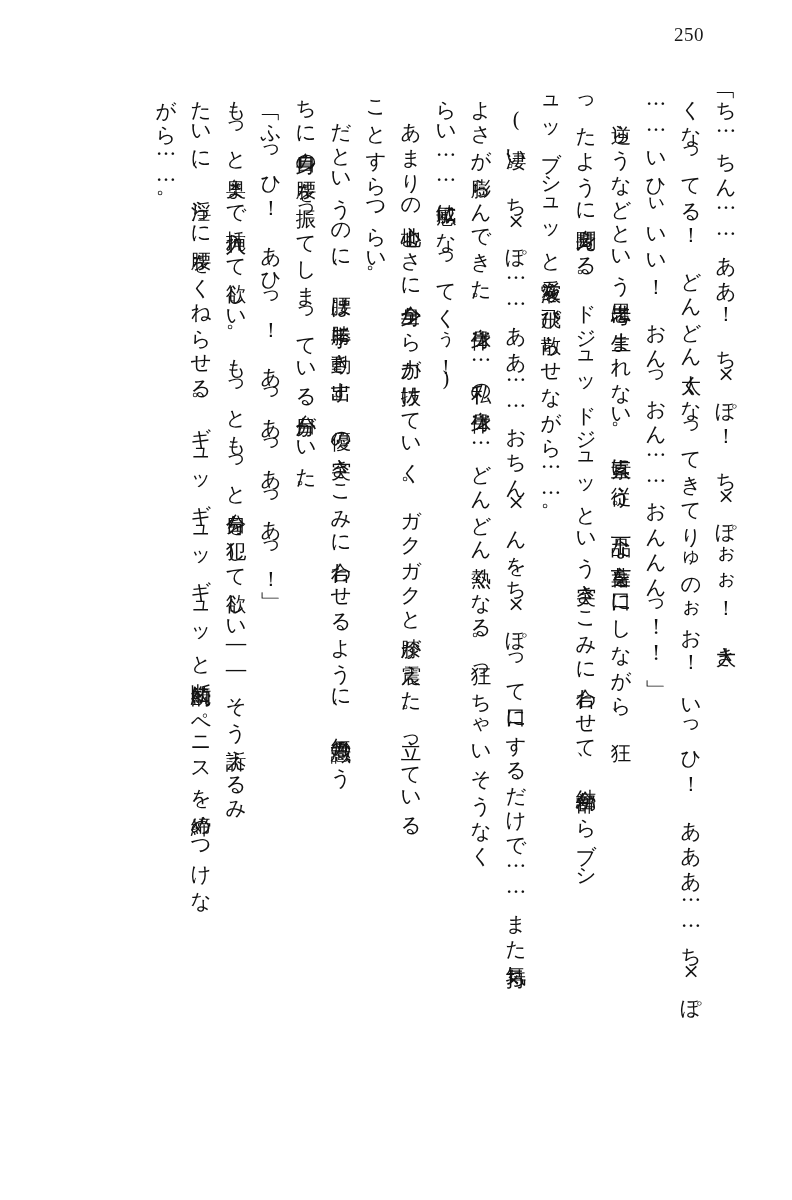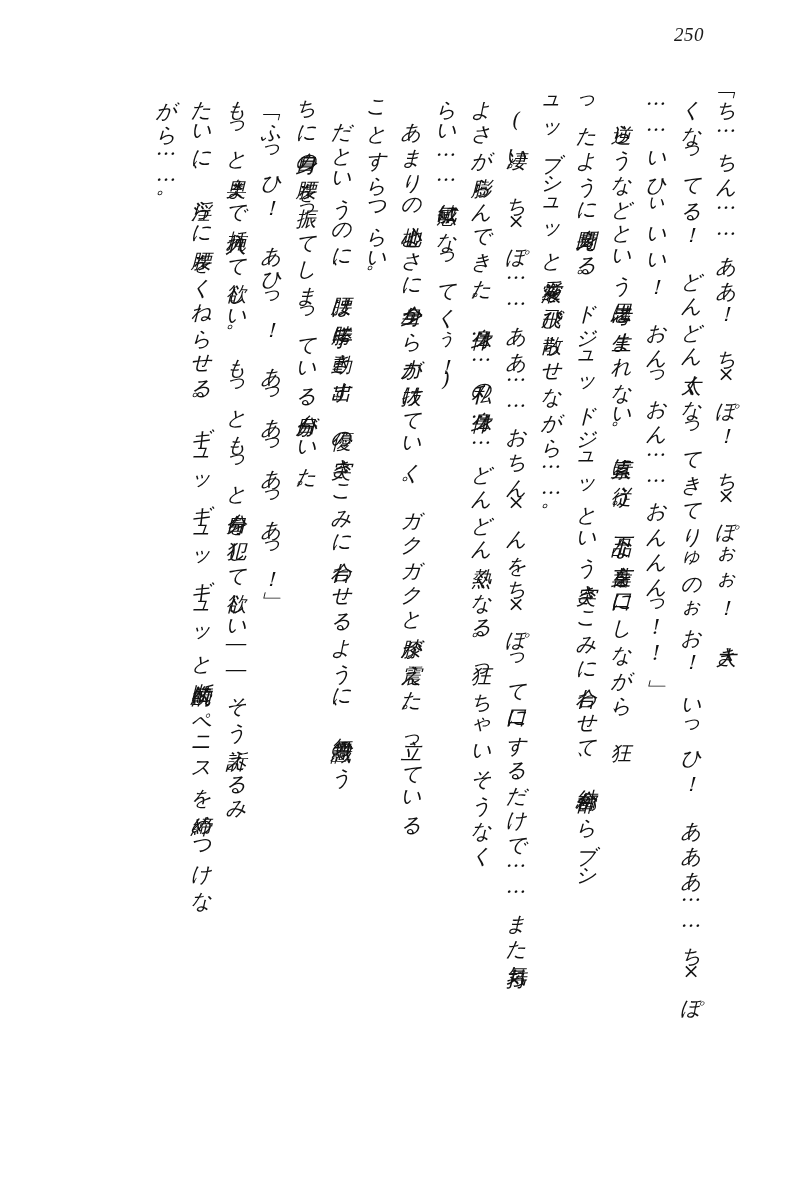--- a/index.html
+++ b/index.html
@@ -13,21 +13,20 @@
     font-family: "Liberation Serif", "DejaVu Serif", serif;
     color: #0f0f0f;
     overflow: hidden;
     position: relative;
   }
   .page {
     position: relative;
     width: 792px;
     height: 1200px;
     box-sizing: border-box;
-    font-style: italic;
   }
   .page-number {
     position: absolute;
     top: 24px;
     right: 88px;
     font-size: 19px;
     font-family: "Liberation Serif", "DejaVu Serif", serif;
     letter-spacing: 0.5px;
     color: #1a1a1a;
   }

